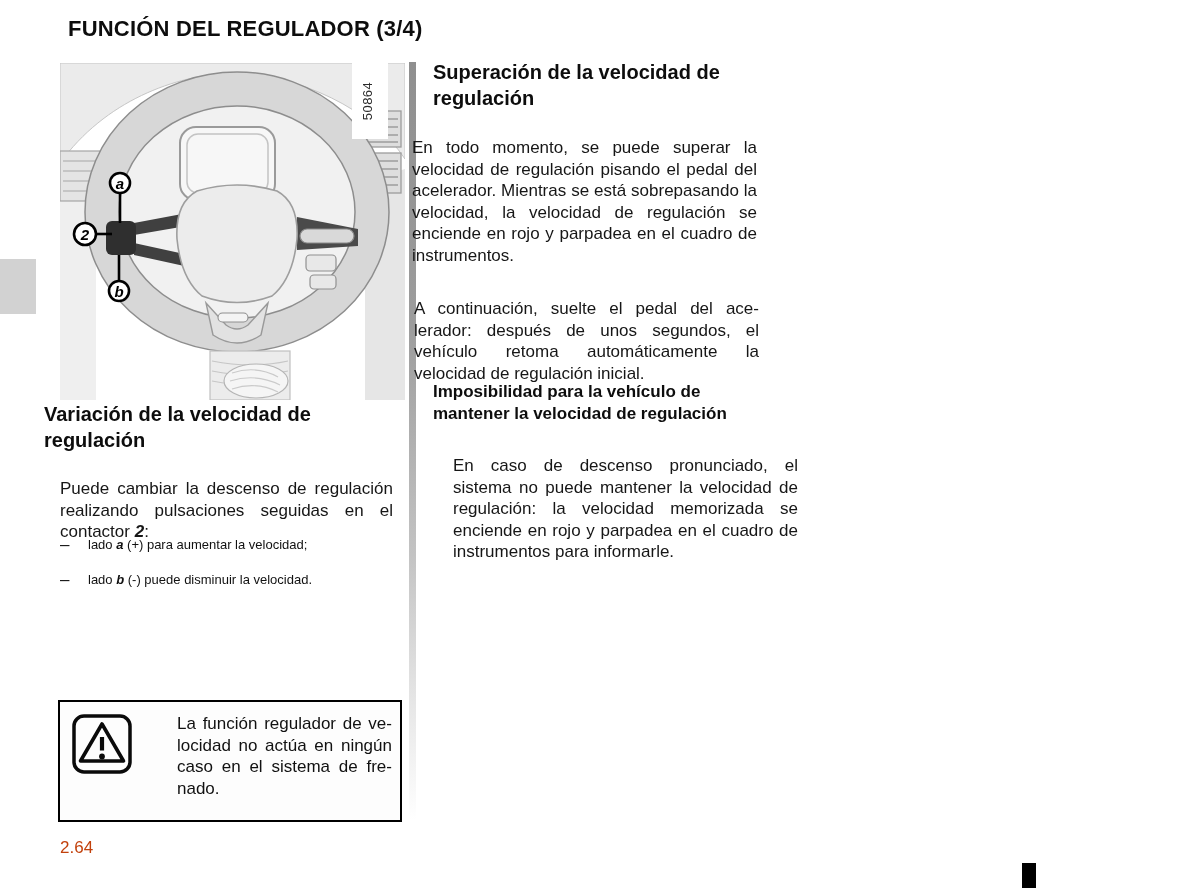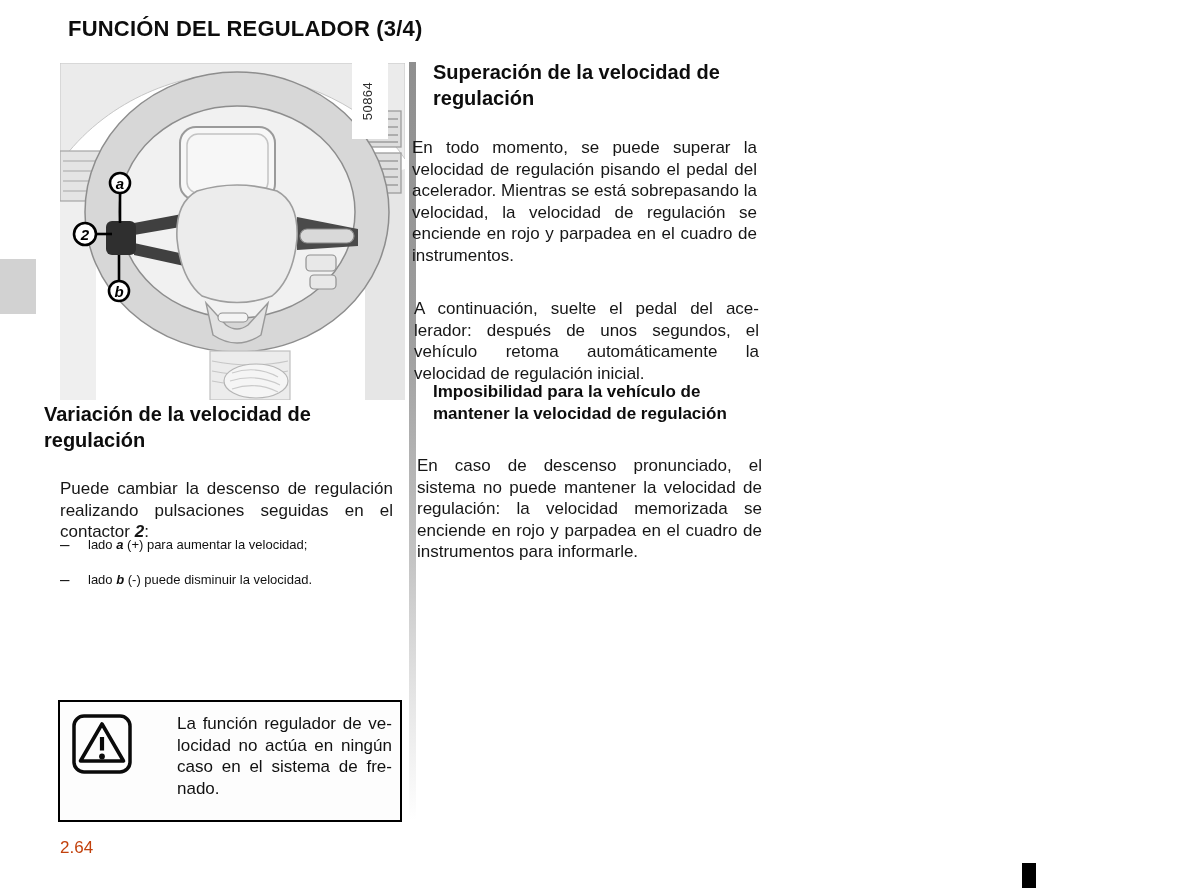--- a/index.html
+++ b/index.html
@@ -169,15 +169,15 @@
 </div>
 
 <div class="abs pagenum">2.64</div>
 
 <div class="abs divider"></div>
 
 <div class="abs h2" style="left:433px;top:60px;width:320px;">Superación de la velocidad de regulación</div>
 <p class="abs body-p" style="left:412px;top:120px;width:345px;">En todo momento, se puede superar la velocidad de regulación pisando el pedal del acelerador. Mientras se está sobrepasando la velocidad, la veloci­dad de regulación se enciende en rojo y parpadea en el cuadro de instrumen­tos.</p>
 <p class="abs body-p" style="left:414px;top:281px;width:345px;">A continuación, suelte el pedal del ace­lerador: después de unos segundos, el vehículo retoma automáticamente la velocidad de regulación inicial.</p>
 <div class="abs h3" style="left:433px;top:381px;width:330px;">Imposibilidad para la vehículo de mantener la velocidad de regulación</div>
-<p class="abs body-p" style="left:417px;top:438px;width:345px;">En caso de descenso pronunciado, el sistema no puede mantener la veloci­dad de regulación: la velocidad memo­rizada se enciende en rojo y parpadea en el cuadro de instrumentos para in­formarle.</p>
+<p class="abs body-p" style="left:453px;top:438px;width:345px;">En caso de descenso pronunciado, el sistema no puede mantener la veloci­dad de regulación: la velocidad memo­rizada se enciende en rojo y parpadea en el cuadro de instrumentos para in­formarle.</p>
 
 <div class="abs regmark"></div>
 
 </body></html>

